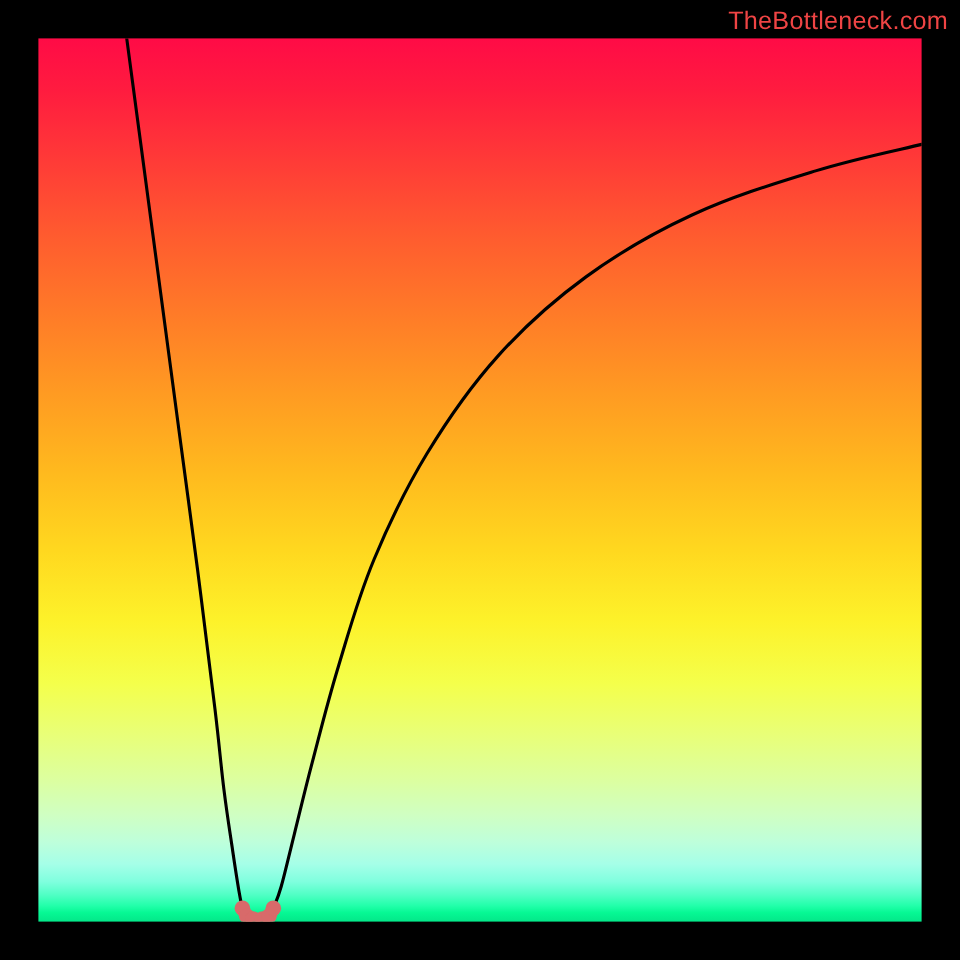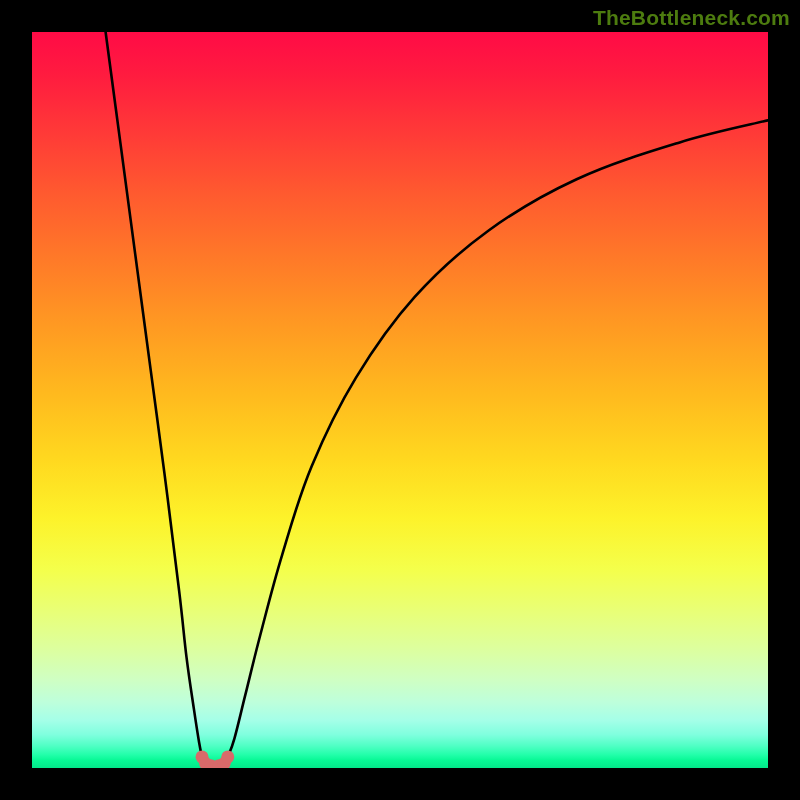--- a/index.html
+++ b/index.html
@@ -52,24 +52,24 @@
     position: absolute;
     left: 0;
     top: 0;
     width: 736px;
     height: 736px;
   }
   .watermark {
     position: absolute;
     top: 6px;
     right: 10px;
-    color: #4d7c0f;
+    color: #ef4444;
     font-size: 21px;
     letter-spacing: 0.2px;
-    font-weight: 700;
+    font-weight: 400;
   }
 </style>
 </head>
 <body>
 
 <div class="frame">
   <div class="plot">
     <svg class="curve-layer" viewBox="0 0 736 736" preserveAspectRatio="none">
       <g id="curve-group">
           <path d="M 73.60000000000001 0 C 76.2496 19.871999999999996, 83.0208 70.65599999999996, 88.32 110.39999999999998 C 93.61919999999999 150.144, 97.74080000000001 181.05600000000007, 103.04 220.80000000000007 C 108.3392 260.5440000000001, 112.4608 291.456, 117.76 331.2 C 123.0592 370.94399999999996, 127.18079999999999 400.53119999999996, 132.48 441.59999999999997 C 137.7792 482.6688, 143.22560000000001 526.24, 147.20000000000002 559.36 C 151.17440000000002 592.48, 151.9104 604.4032, 154.56 625.6 C 157.2096 646.7968000000001, 159.66783999999998 661.8848, 161.92 677.12 C 164.17216 692.3552, 165.61471999999998 701.6288, 167.07199999999997 710.24 C 168.52927999999997 718.8512000000001, 169.48608000000002 722.3104000000001, 170.01600000000002 724.96" fill="none" stroke="#000000" stroke-width="2.6" stroke-linecap="round"></path>

